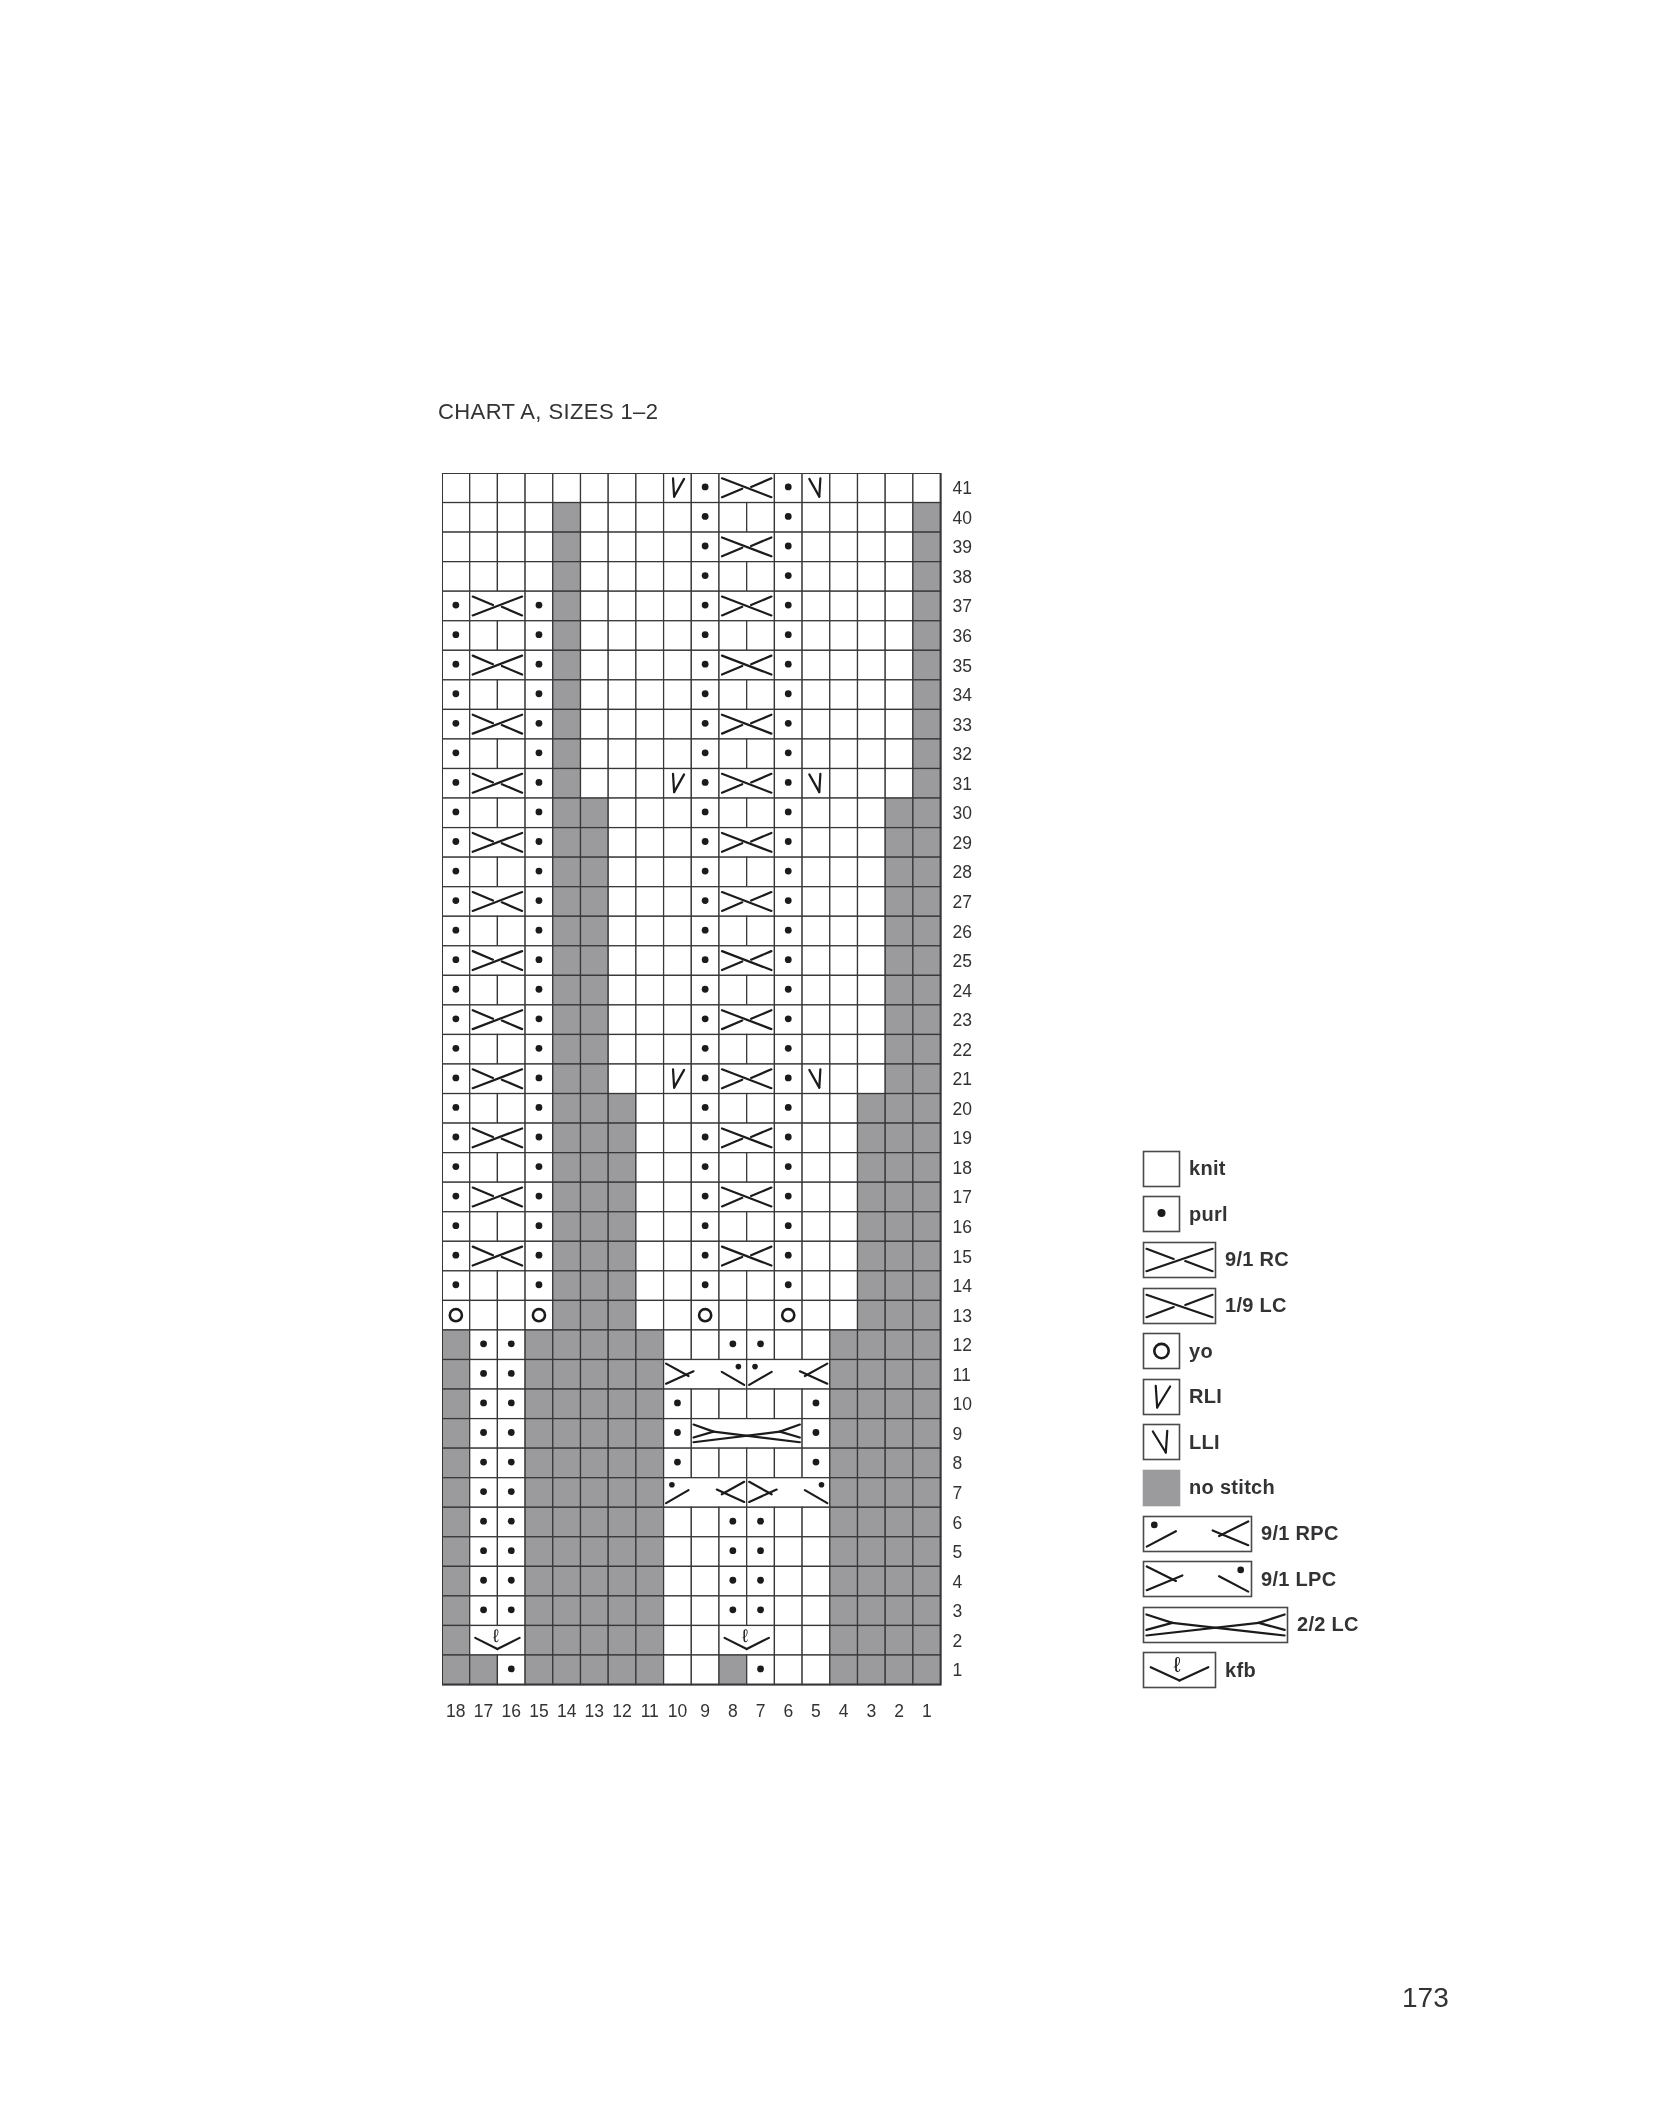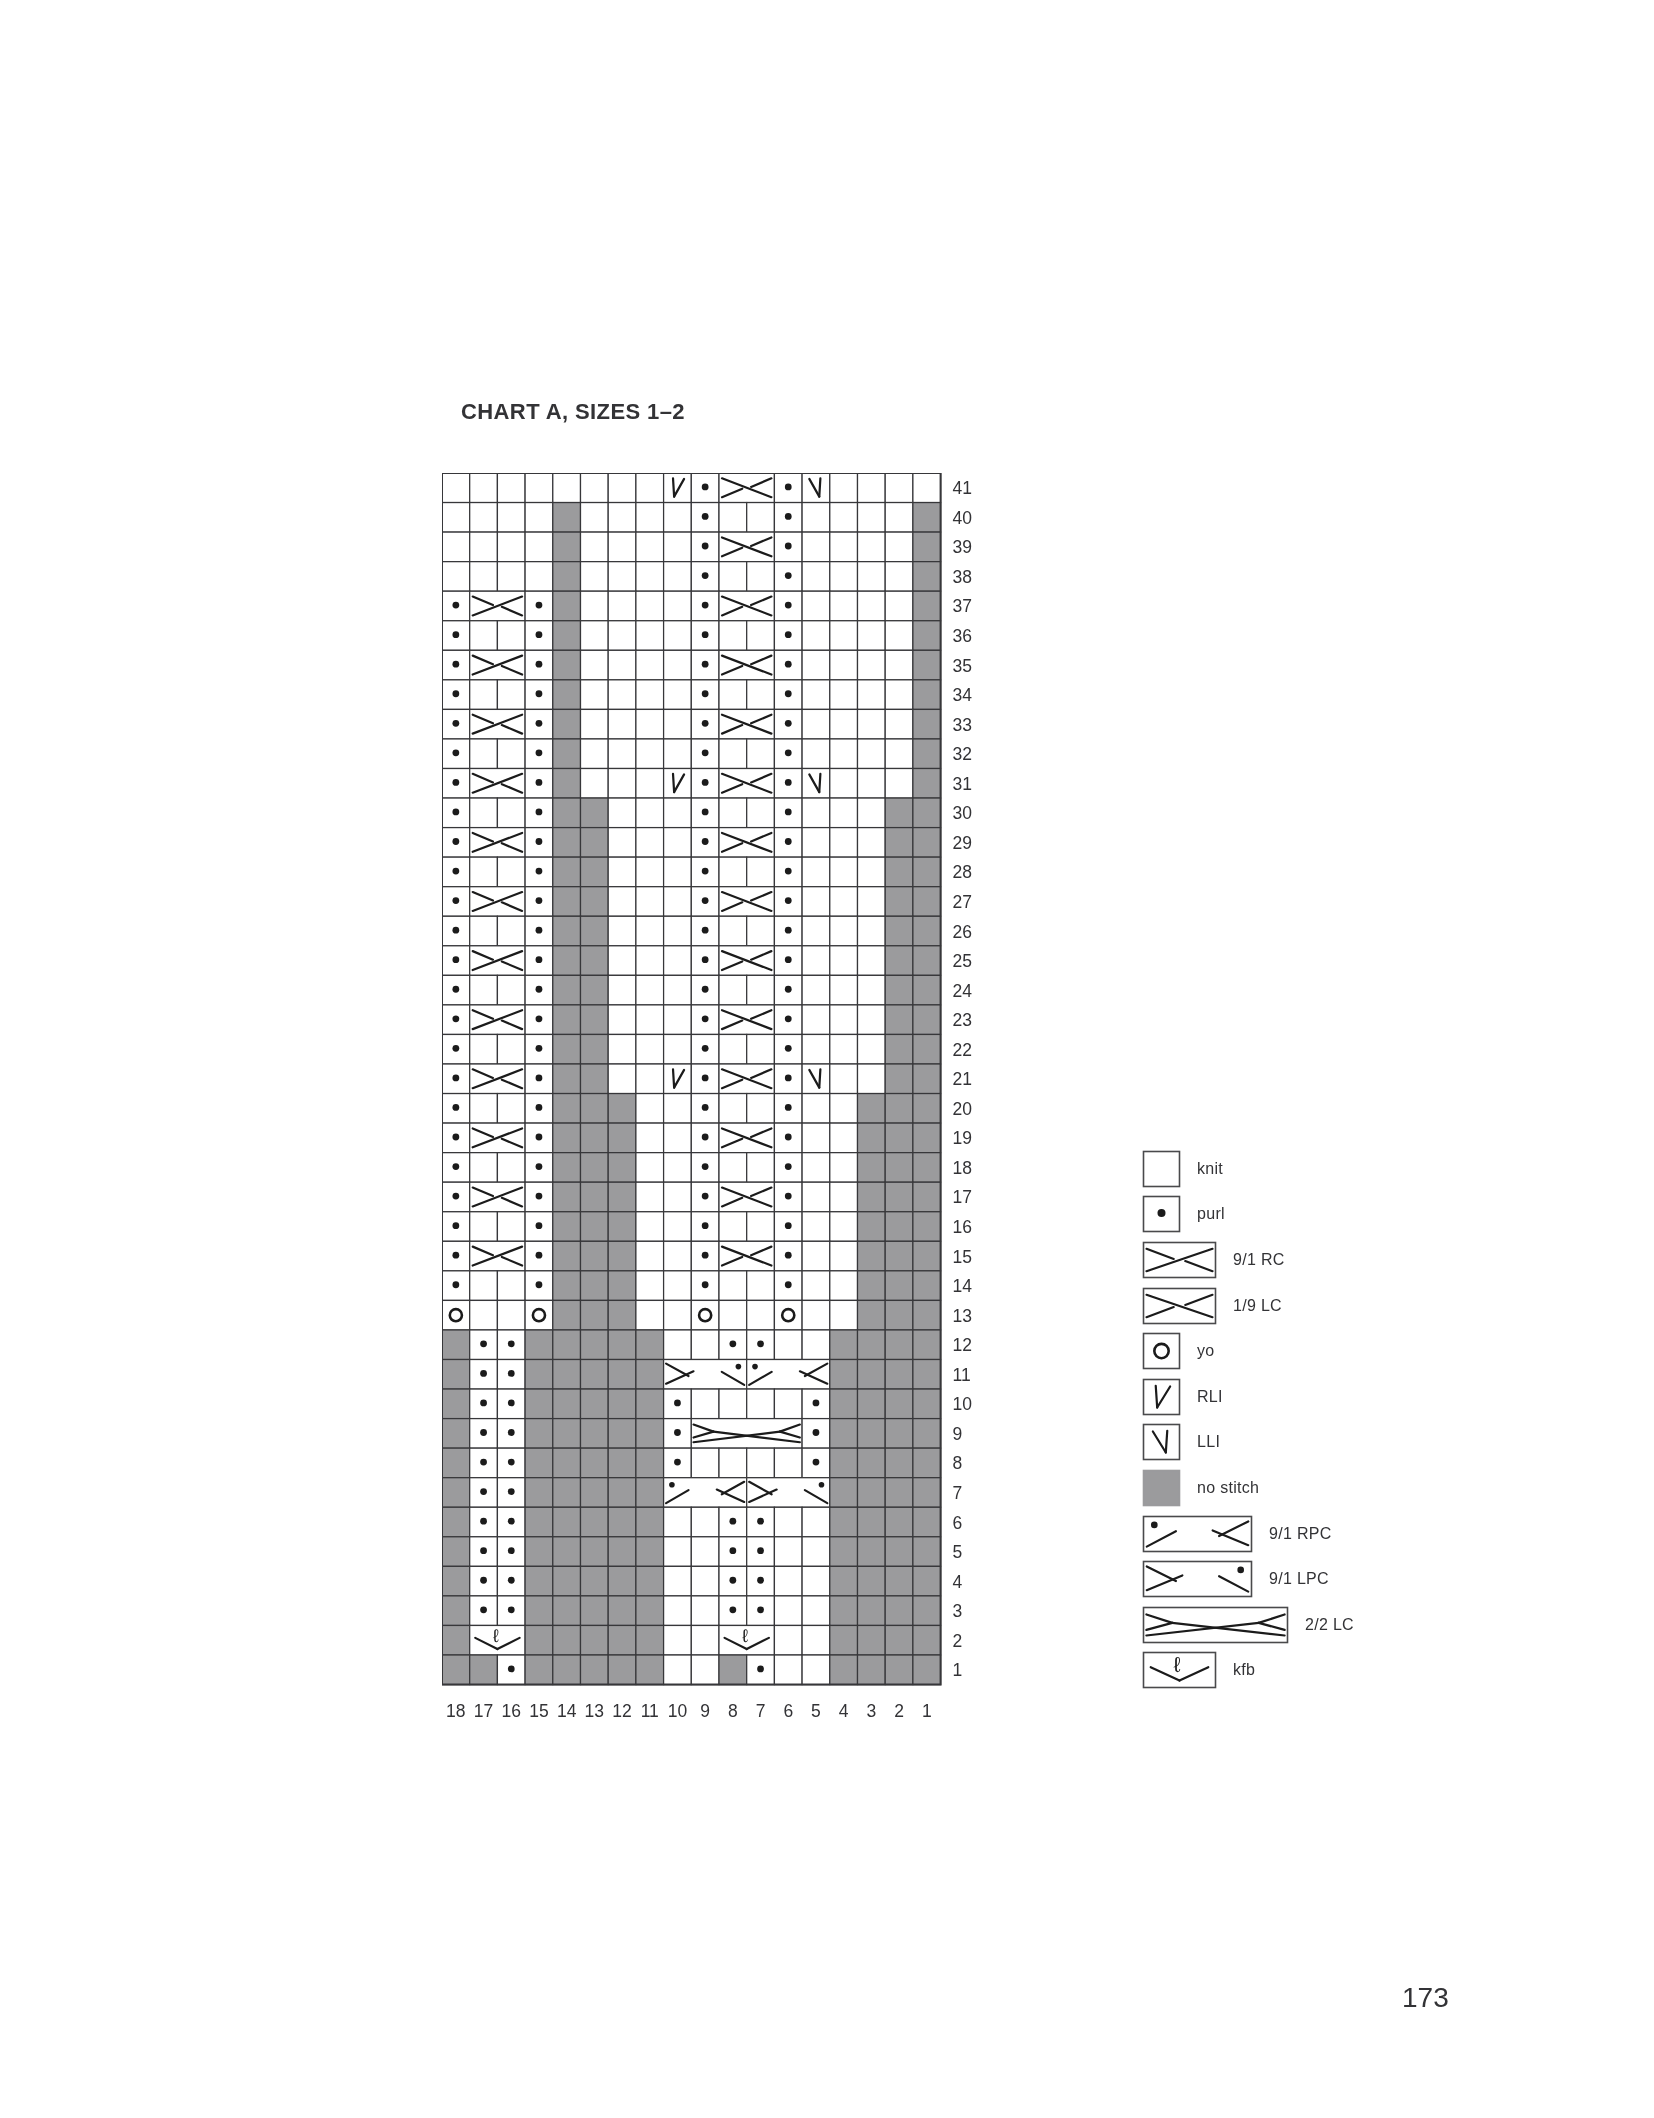--- a/index.html
+++ b/index.html
@@ -1,23 +1,23 @@
 <!DOCTYPE html>
 <html><head>
 <meta charset="utf-8">
 <style>
   html,body{margin:0;padding:0;background:#ffffff;}
   #page{position:relative;width:1654px;height:2118px;background:#ffffff;overflow:hidden;
         font-family:"Liberation Sans",sans-serif;}
-  #chart-title{position:absolute;left:461px;top:399px;font-size:22px;font-weight:700;
+  #chart-title{position:absolute;left:438px;top:399px;font-size:22px;font-weight:400;
         letter-spacing:.4px;color:#333336;}
   #chart-wrap{position:absolute;left:442px;top:473px;}
   #legend{position:absolute;left:1142px;top:1146px;}
   .legend-item{display:flex;align-items:center;height:45.6px;}
-  .legend-label{margin-left:16px;font-size:16px;color:#333336;letter-spacing:.3px;white-space:nowrap;}
+  .legend-label{margin-left:8px;font-size:20px;color:#333336;letter-spacing:.3px;white-space:nowrap;font-weight:bold;}
   #page-number{position:absolute;left:1402px;top:1982px;font-size:28px;color:#333336;}
   svg text{font-family:"Liberation Sans",sans-serif;}
 </style>
 </head>
 <body>
 
 <div id="page">
   <div id="chart-title">CHART A, SIZES 1–2</div>
   <div id="chart-wrap">
     <svg id="chart-svg" width="580" height="1290" viewBox="0 0 580 1290">

